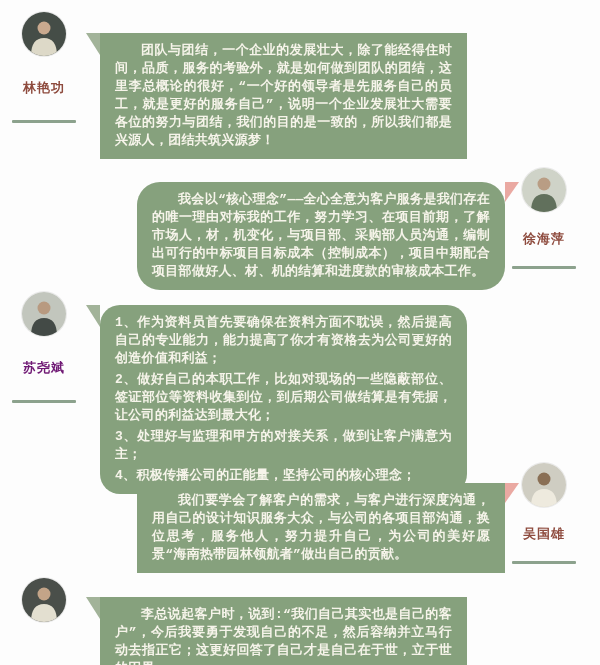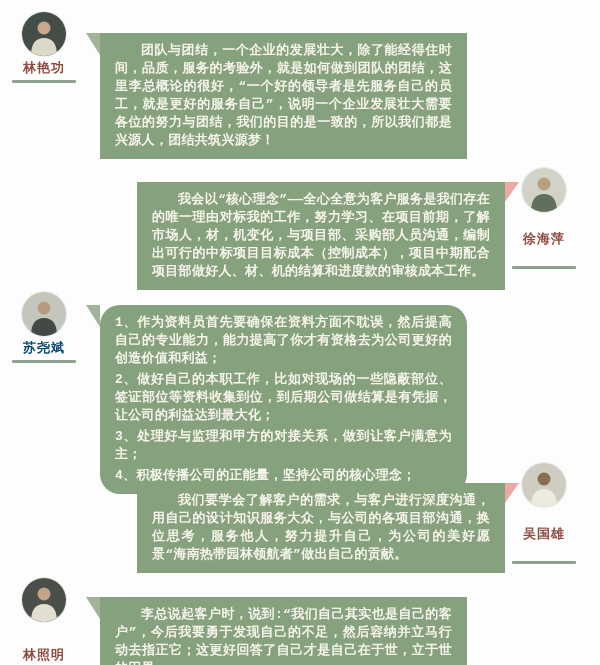--- a/index.html
+++ b/index.html
@@ -12,21 +12,21 @@
   #row0{top:12px}
   #row1{top:168px}
   #row2{top:292px}
   #row3{top:463px}
   #row4{top:578px}
 
   .avatar-block{
     position:absolute;top:0;width:62px;
     display:flex;flex-direction:column;align-items:center;
   }
-  .side-left  .avatar-block{left:13px;}
+  .side-left  .avatar-block{left:13px;gap:20px;}
   .side-right .avatar-block{left:513px;gap:15px;}
 
   .avatar{
     width:44px;height:44px;border-radius:50%;overflow:hidden;
     box-shadow:0 0 0 1px rgba(0,0,0,0.08);
     flex:0 0 auto;cursor:pointer;
   }
   .avatar svg{display:block;width:44px;height:44px;}
 
   .user-name{
@@ -85,36 +85,36 @@
       <div class="avatar">
         <svg viewBox="0 0 44 44">
           <rect class="av-bg" x="0" y="0" width="44" height="44" fill="#cfd3c8"></rect>
           <circle class="av-head" cx="22" cy="16" r="6.5" fill="#b99d84"></circle>
           <path class="av-body" d="M9 44 Q9 26 22 26 Q35 26 35 44 Z" fill="#61705c"></path>
         </svg>
       </div>
       <div class="user-name" style="color: rgb(142, 75, 62);">徐海萍</div>
       <div class="name-underline" style="background: rgb(140, 162, 141);"></div>
     </div>
-    <div class="bubble" style="background: rgb(134, 161, 125); color: rgb(246, 244, 234);">
+    <div class="bubble" style="background: rgb(134, 161, 125); color: rgb(246, 244, 234); border-radius: 23px;">
       <div class="tail" style="border-top-color: rgb(234, 169, 162);"></div>
     <p class="indent">我会以“核心理念”——全心全意为客户服务是我们存在的唯一理由对标我的工作，努力学习、在项目前期，了解市场人，材，机变化，与项目部、采购部人员沟通，编制出可行的中标项目目标成本（控制成本），项目中期配合项目部做好人、材、机的结算和进度款的审核成本工作。</p>
     </div>
   </div>
 
   <div class="row side-left" id="row2">
     <div class="avatar-block">
       <div class="avatar">
         <svg viewBox="0 0 44 44">
           <rect class="av-bg" x="0" y="0" width="44" height="44" fill="#c2c6bd"></rect>
           <circle class="av-head" cx="22" cy="16" r="6.5" fill="#b89a80"></circle>
           <path class="av-body" d="M9 44 Q9 26 22 26 Q35 26 35 44 Z" fill="#434a46"></path>
         </svg>
       </div>
-      <div class="user-name" style="color: #0c4a6e;">苏尧斌</div>
+      <div class="user-name" style="color: #701a75;">苏尧斌</div>
       <div class="name-underline" style="background: rgb(140, 162, 141);"></div>
     </div>
     <div class="bubble" style="background: rgb(134, 161, 125); color: rgb(246, 244, 234); border-radius: 20px;">
       <div class="tail" style="border-top-color: rgb(162, 179, 153);"></div>
     <p>1、作为资料员首先要确保在资料方面不耽误，然后提高自己的专业能力，能力提高了你才有资格去为公司更好的创造价值和利益；</p>
       <p>2、做好自己的本职工作，比如对现场的一些隐蔽部位、签证部位等资料收集到位，到后期公司做结算是有凭据，让公司的利益达到最大化；</p>
       <p>3、处理好与监理和甲方的对接关系，做到让客户满意为主；</p>
       <p>4、积极传播公司的正能量，坚持公司的核心理念；</p>
     </div>
   </div>

